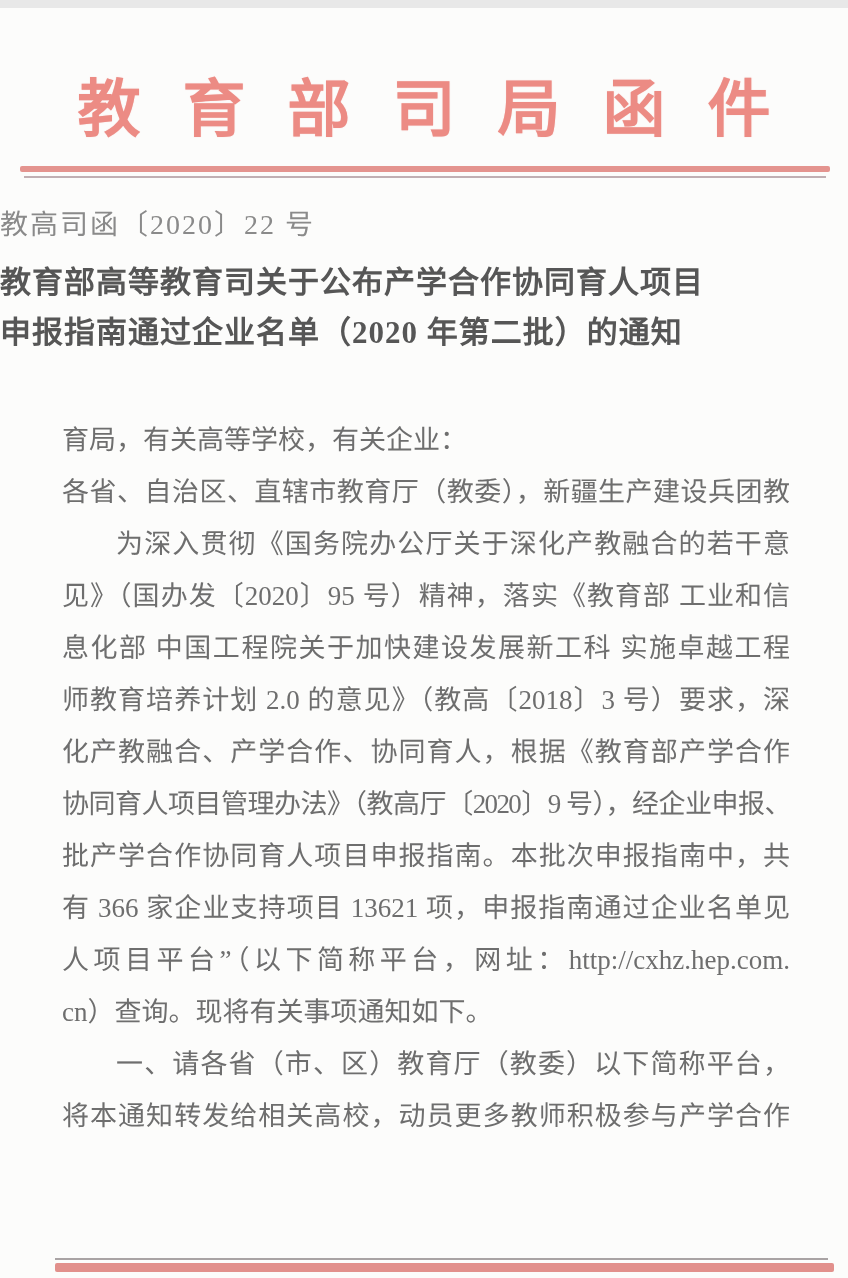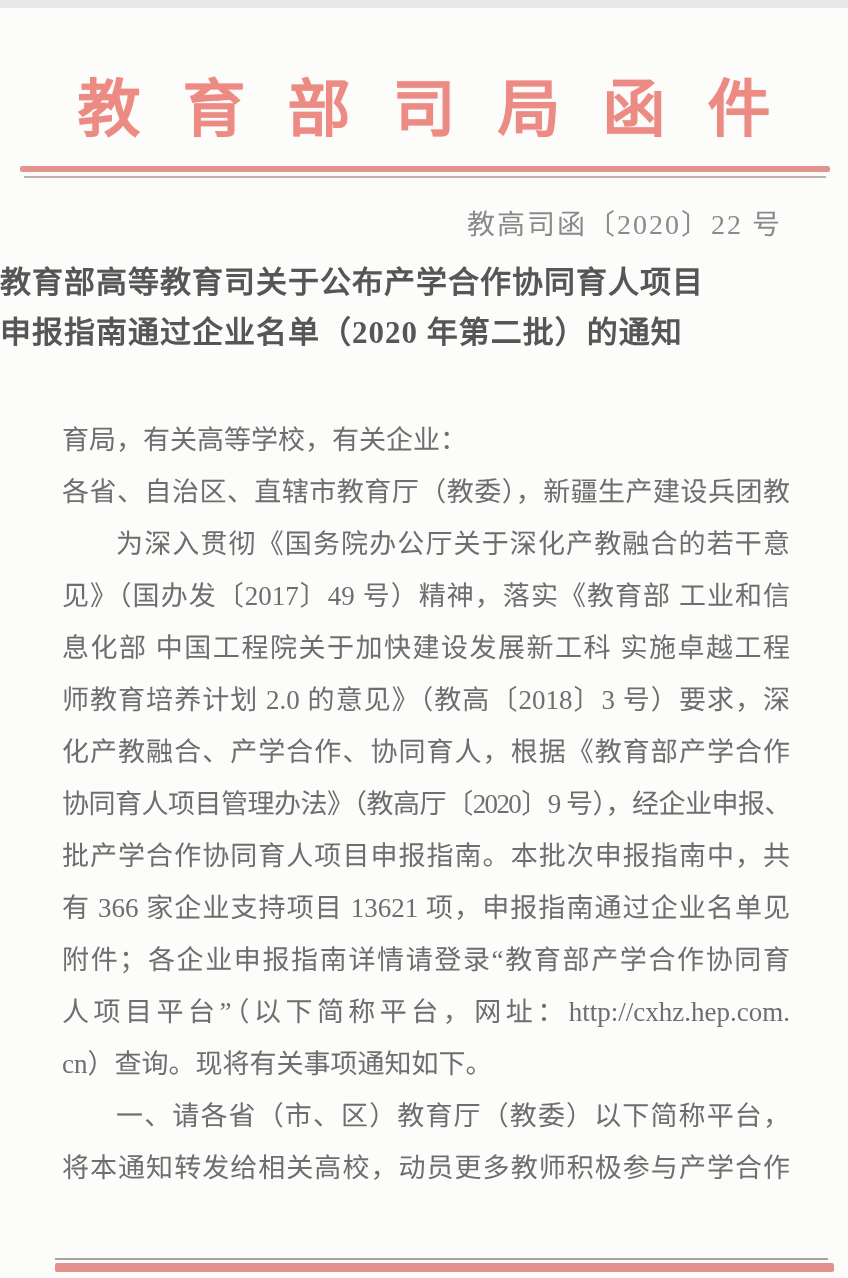--- a/index.html
+++ b/index.html
@@ -37,21 +37,20 @@
     border-radius: 2px;
   }
   .rule-top-thin {
     margin: 4px 22px 0 24px;
     height: 2px;
     background: #c0afb3;
   }
   
   .doc-number-row {
     margin-top: 24px;
-    text-align: right;
     padding-right: 66px;
   }
   .doc-number {
     font-size: 28px;
     color: #8a8a8a;
     letter-spacing: 2px;
   }
   
   .doc-title {
     margin-top: 16px;
@@ -117,28 +116,27 @@
 
   <div class="doc-title">
     <div>教育部高等教育司关于公布产学合作协同育人项目</div>
     <div>申报指南通过企业名单（2020 年第二批）的通知</div>
   </div>
 
   <div class="doc-body">
     <div class="doc-line short">育局，有关高等学校，有关企业：</div>
     <div class="doc-line">各省、自治区、直辖市教育厅（教委），新疆生产建设兵团教</div>
     <div class="doc-line indent">为深入贯彻《国务院办公厅关于深化产教融合的若干意</div>
-    <div class="doc-line">见》（国办发〔2017〕49 号）精神，落实《教育部 工业和信</div>
+    <div class="doc-line">见》（国办发〔2020〕95 号）精神，落实《教育部 工业和信</div>
     <div class="doc-line">息化部 中国工程院关于加快建设发展新工科 实施卓越工程</div>
     <div class="doc-line">师教育培养计划 2.0 的意见》（教高〔2018〕3 号）要求，深</div>
     <div class="doc-line">化产教融合、产学合作、协同育人，根据《教育部产学合作</div>
     <div class="doc-line tight">协同育人项目管理办法》（教高厅〔2020〕9 号），经企业申报、</div>
     <div class="doc-line">批产学合作协同育人项目申报指南。本批次申报指南中，共</div>
     <div class="doc-line">有 366 家企业支持项目 13621 项，申报指南通过企业名单见</div>
-    <div class="doc-line">附件；各企业申报指南详情请登录“教育部产学合作协同育</div>
     <div class="doc-line">人项目平台”（以下简称平台，网址：http://cxhz.hep.com.</div>
     <div class="doc-line short">cn）查询。现将有关事项通知如下。</div>
     <div class="doc-line indent">一、请各省（市、区）教育厅（教委）以下简称平台，</div>
     <div class="doc-line">将本通知转发给相关高校，动员更多教师积极参与产学合作</div>
   </div>
 
   <div class="footer-rules">
     <div class="rule-bottom-thin"></div>
     <div class="rule-bottom-thick"></div>
   </div>

